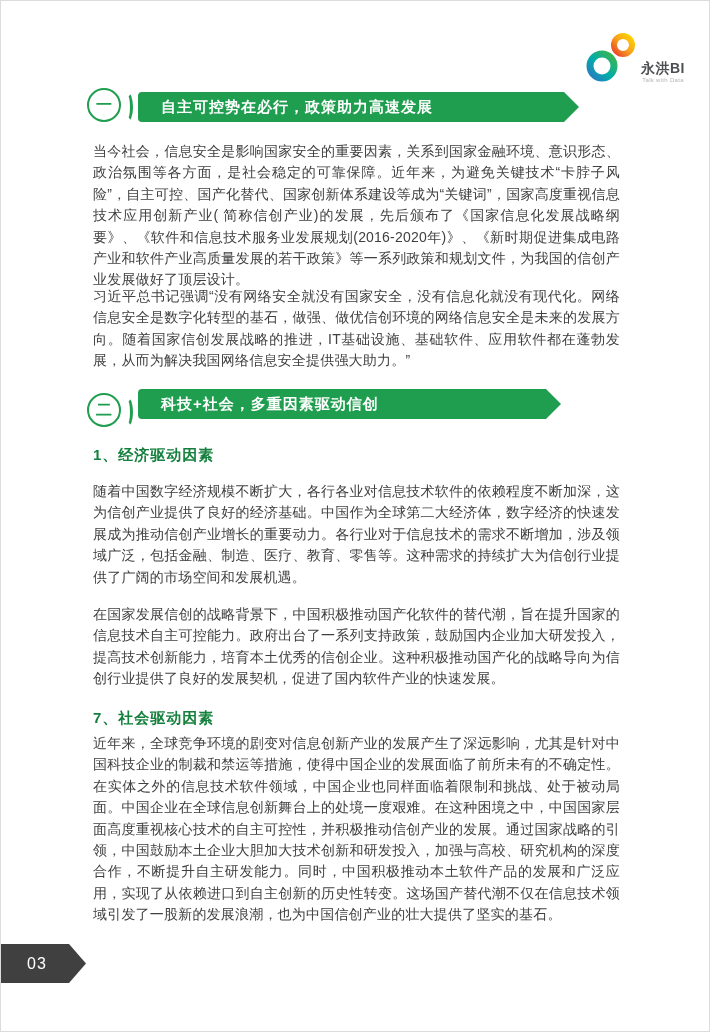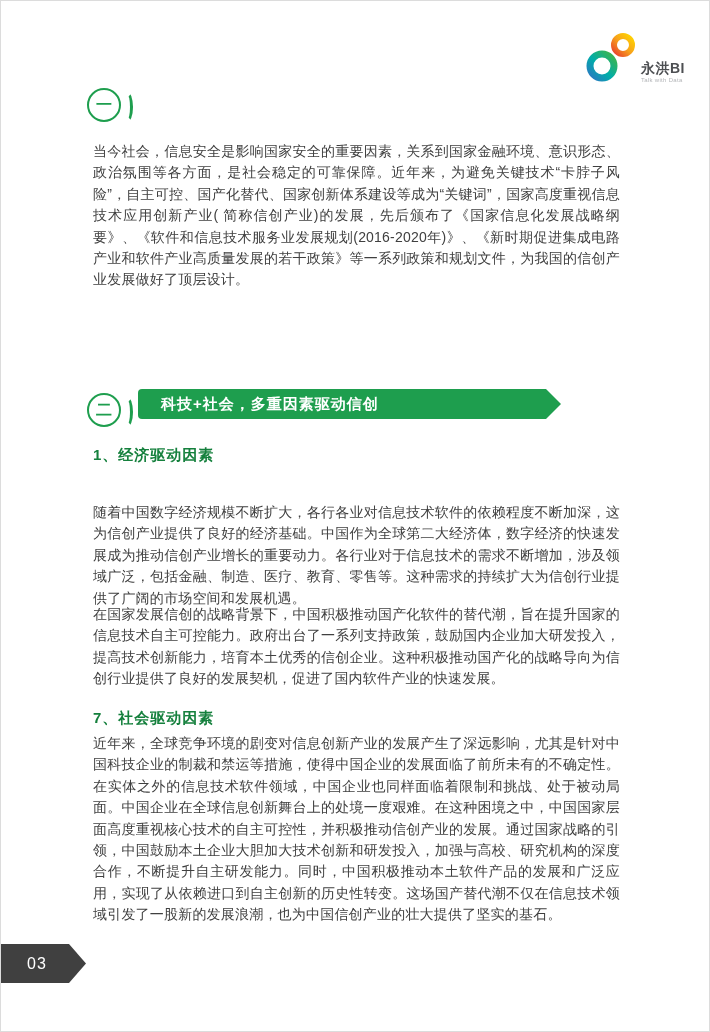--- a/index.html
+++ b/index.html
@@ -8,21 +8,21 @@
     position:relative;
     width:710px;height:1032px;
     background:#ffffff;
     border:1px solid #dcdcdc;
     box-sizing:border-box;
     overflow:hidden;
   }
   
   .logo{position:absolute;top:30px;left:585px;display:flex;align-items:center;}
   .logo svg{display:block;}
-  .logo-text{margin-left:3px;margin-top:28px;}
+  .logo-text{margin-left:3px;margin-top:28px;text-align:center;}
   .logo-name{font-size:14px;color:#4d4f52;font-weight:bold;letter-spacing:.5px;line-height:15px;}
   .logo-tagline{font-size:6px;color:#b3b5b8;letter-spacing:.3px;line-height:8px;}
   
   .sec-circle{
     position:absolute;left:86px;width:30px;height:30px;
     border:2px solid #1E9E4E;border-radius:50%;
     display:flex;align-items:center;justify-content:center;
     background:#fff;z-index:2;
   }
   .sec-circle span{color:#1E9E4E;font-size:16px;font-weight:bold;line-height:1;}
@@ -46,21 +46,21 @@
   .circle2{top:392px;}
   .arc2{top:396px;}
   
   .para{
     position:absolute;left:92px;width:527px;
     font-size:14px;line-height:21.4px;color:#404040;
     text-align:justify;letter-spacing:.2px;
   }
   .p1{top:140px;}
   .p2{top:285px;}
-  .p3{top:501px;}
+  .p3{top:480px;}
   .p4{top:603px;}
   .p5{top:732px;}
   .subhead{
     position:absolute;left:92px;
     font-size:15px;line-height:22px;color:#15803d;
     font-weight:600;letter-spacing:1px;
   }
   .h1{top:443px;}
   .h2{top:706px;}
   
@@ -99,22 +99,26 @@
     <div class="logo-text">
       <div class="logo-name">永洪BI</div>
       <div class="logo-tagline">Talk with Data</div>
     </div>
   </div>
 
   <div class="sec-circle circle1">
     <span>一</span>
   </div>
   <div class="sec-arc arc1"></div>
+  <div class="sec-banner banner1">
+    <span>自主可控势在必行，政策助力高速发展</span>
+  </div>
 
   <div class="para p1">当今社会，信息安全是影响国家安全的重要因素，关系到国家金融环境、意识形态、政治氛围等各方面，是社会稳定的可靠保障。近年来，为避免关键技术“卡脖子风险”，自主可控、国产化替代、国家创新体系建设等成为“关键词”，国家高度重视信息技术应用创新产业( 简称信创产业)的发展，先后颁布了《国家信息化发展战略纲要》、《软件和信息技术服务业发展规划(2016-2020年)》、《新时期促进集成电路产业和软件产业高质量发展的若干政策》等一系列政策和规划文件，为我国的信创产业发展做好了顶层设计。</div>
+  <div class="para p2">习近平总书记强调“没有网络安全就没有国家安全，没有信息化就没有现代化。网络信息安全是数字化转型的基石，做强、做优信创环境的网络信息安全是未来的发展方向。随着国家信创发展战略的推进，IT基础设施、基础软件、应用软件都在蓬勃发展，从而为解决我国网络信息安全提供强大助力。”</div>
 
   <div class="sec-circle circle2">
     <span>二</span>
   </div>
   <div class="sec-arc arc2"></div>
   <div class="sec-banner banner2">
     <span>科技+社会，多重因素驱动信创</span>
   </div>
 
   <div class="subhead h1">1、经济驱动因素</div>

